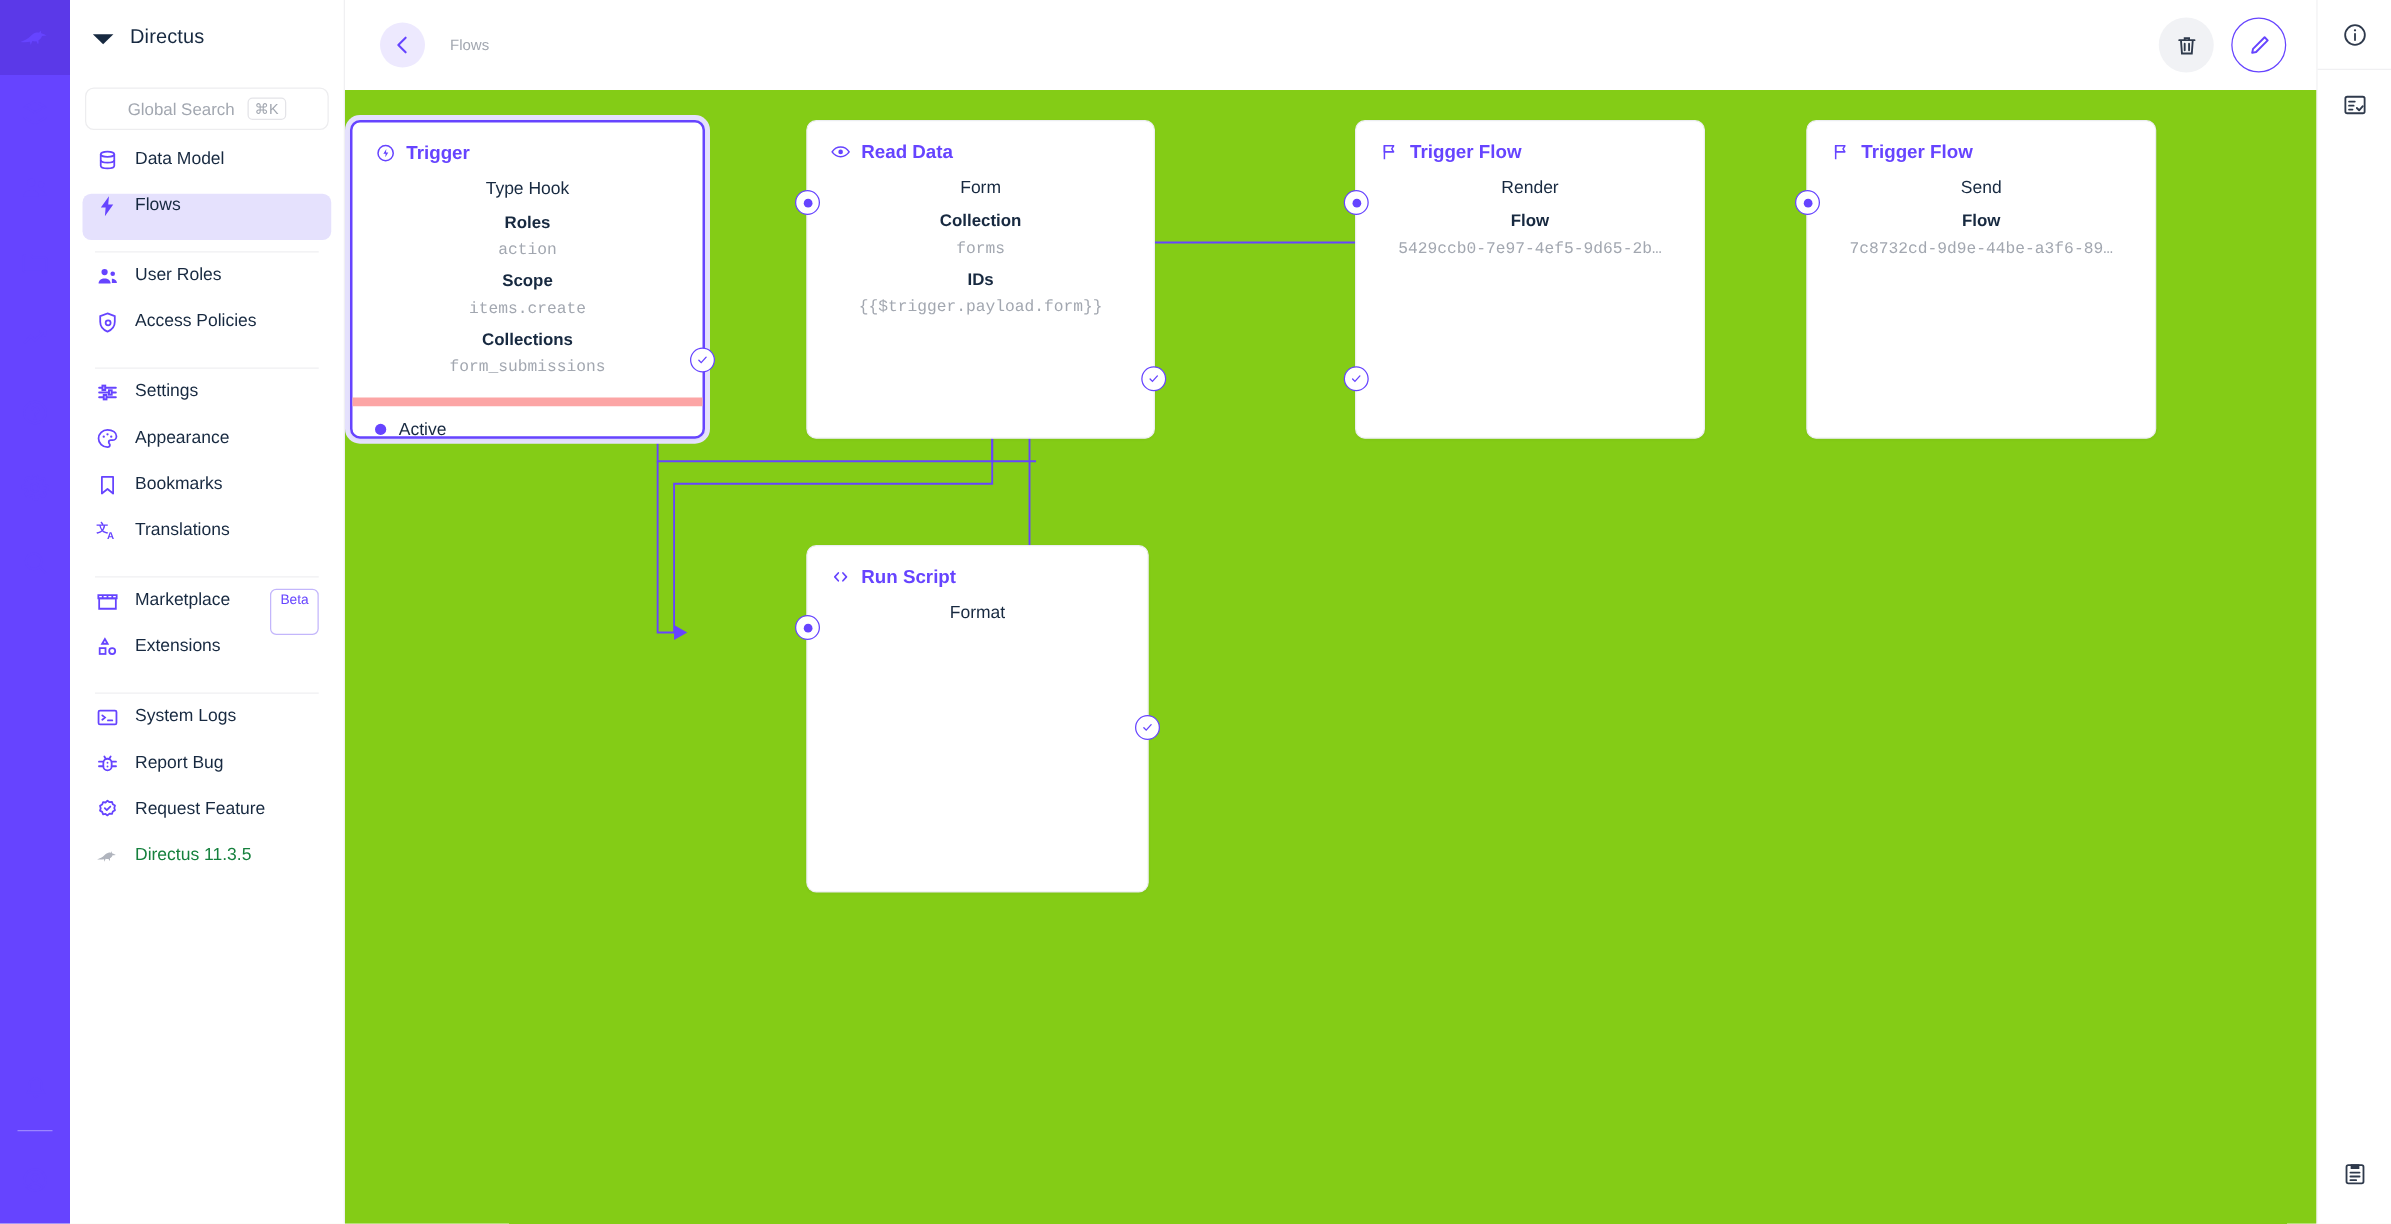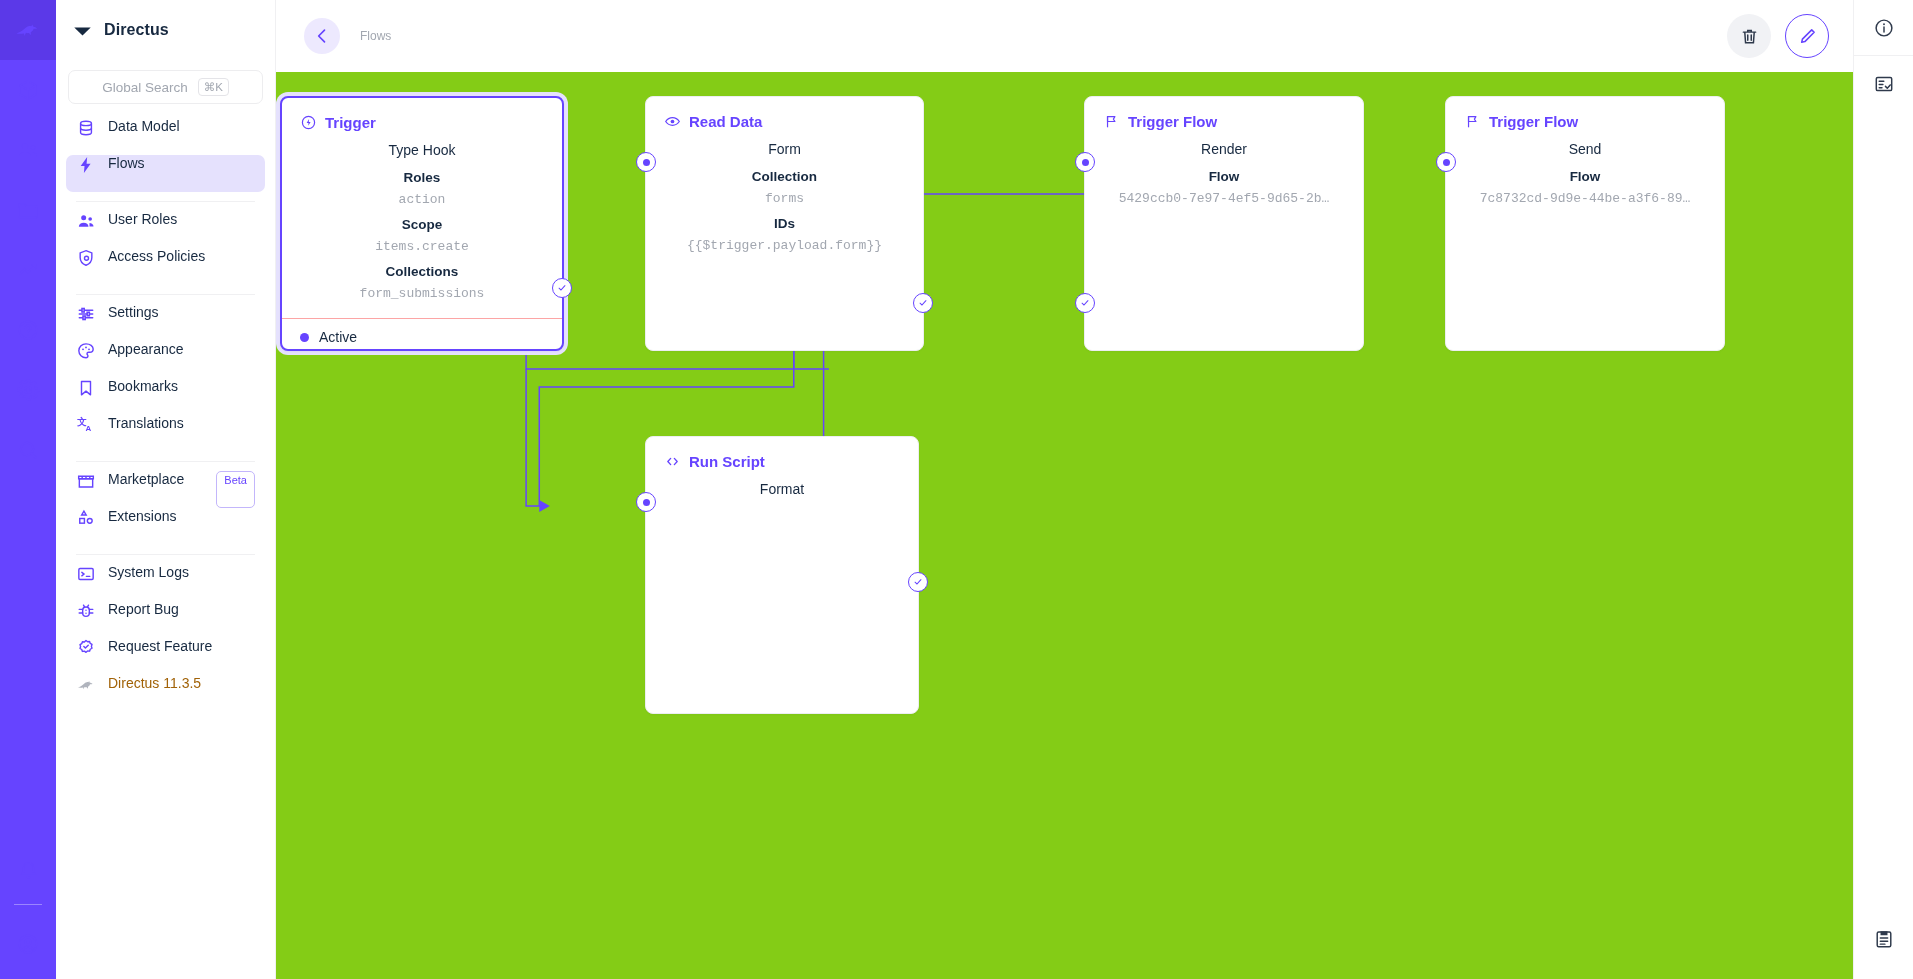--- a/index.html
+++ b/index.html
@@ -38,42 +38,42 @@
     width: 220px; flex: 0 0 220px; height: 979px;
     background: #ffffff;
     border-right: 1px solid #f0f0f2;
     display: flex; flex-direction: column;
   }
   .nav-head {
     height: 60px; display: flex; align-items: center; gap: 11px;
     padding: 0 16px;
   }
   .nav-title {
-    font-size: 16px; font-weight: 700; color: #172940; letter-spacing: .1px;
+    font-size: 16px; font-weight: 400; color: #172940; letter-spacing: .1px;
   }
   .search-box {
     margin: 10px 12px 14px 12px; height: 34px;
     border: 1px solid #ededef; border-radius: 7px;
     display: flex; align-items: center; justify-content: center; gap: 10px;
     color: #a2a7b0; font-size: 13.5px;
   }
   .kbd {
     border: 1px solid #e4e4e8; border-radius: 4px;
     padding: 1px 5px; font-size: 11.5px; color: #a2a7b0;
     font-family: "Liberation Sans", sans-serif;
   }
   .nav-list { padding: 0 10px; }
   .nav-item {
     height: 37px; display: flex; gap: 12px;
     border-radius: 7px; padding: 0 10px; cursor: pointer;
     color: #172940; font-size: 14px;
   }
   .nav-item.active { background: #e5e1fd; }
   .nav-item .lbl { flex: 1 1 auto; white-space: nowrap; }
-  .nav-item.muted .lbl { color: #a16207; }
+  .nav-item.muted .lbl { color: #15803d; }
   .nav-div { height: 1px; background: #f0f0f2; margin: 9px 10px; }
   .beta {
     border: 1px solid #c3b6fb; color: #6644ff; border-radius: 5px;
     font-size: 11px; padding: 1px 7px; line-height: 15px;
   }
   .ico { width: 20px; height: 20px; flex: 0 0 20px; color: #6644ff; display:block; }
 
   
   .main { flex: 1 1 auto; height: 979px; display: flex; flex-direction: column; position: relative; }
   .topbar {
@@ -121,21 +121,21 @@
   }
   .node-body { padding: 2px 18px 14px 18px; }
   .n-sub { font-size: 14px; color: #172940; line-height: 26px; }
   .n-key { font-size: 13.5px; color: #172940; font-weight: 700; line-height: 22px; margin-top: 4px; }
   .n-val {
     font-family: "Liberation Mono", monospace;
     font-size: 13px; color: #a2a7b0; line-height: 21px;
     white-space: nowrap; overflow: hidden; text-overflow: ellipsis;
   }
   .node-foot {
-    border-top: 1px solid #fca5a5; padding: 10px 18px;
+    border-top: 7px solid #fca5a5; padding: 10px 18px;
     display: flex; align-items: center; gap: 10px;
     font-size: 14px; color: #172940;
   }
   .port {
     position: absolute; width: 20px; height: 20px; border-radius: 50%;
     background: #fff; border: 1.6px solid #6644ff;
     display: flex; align-items: center; justify-content: center;
     color: #6644ff;
   }
   .port .pdot { width: 7px; height: 7px; border-radius: 50%; background: #6644ff; }

